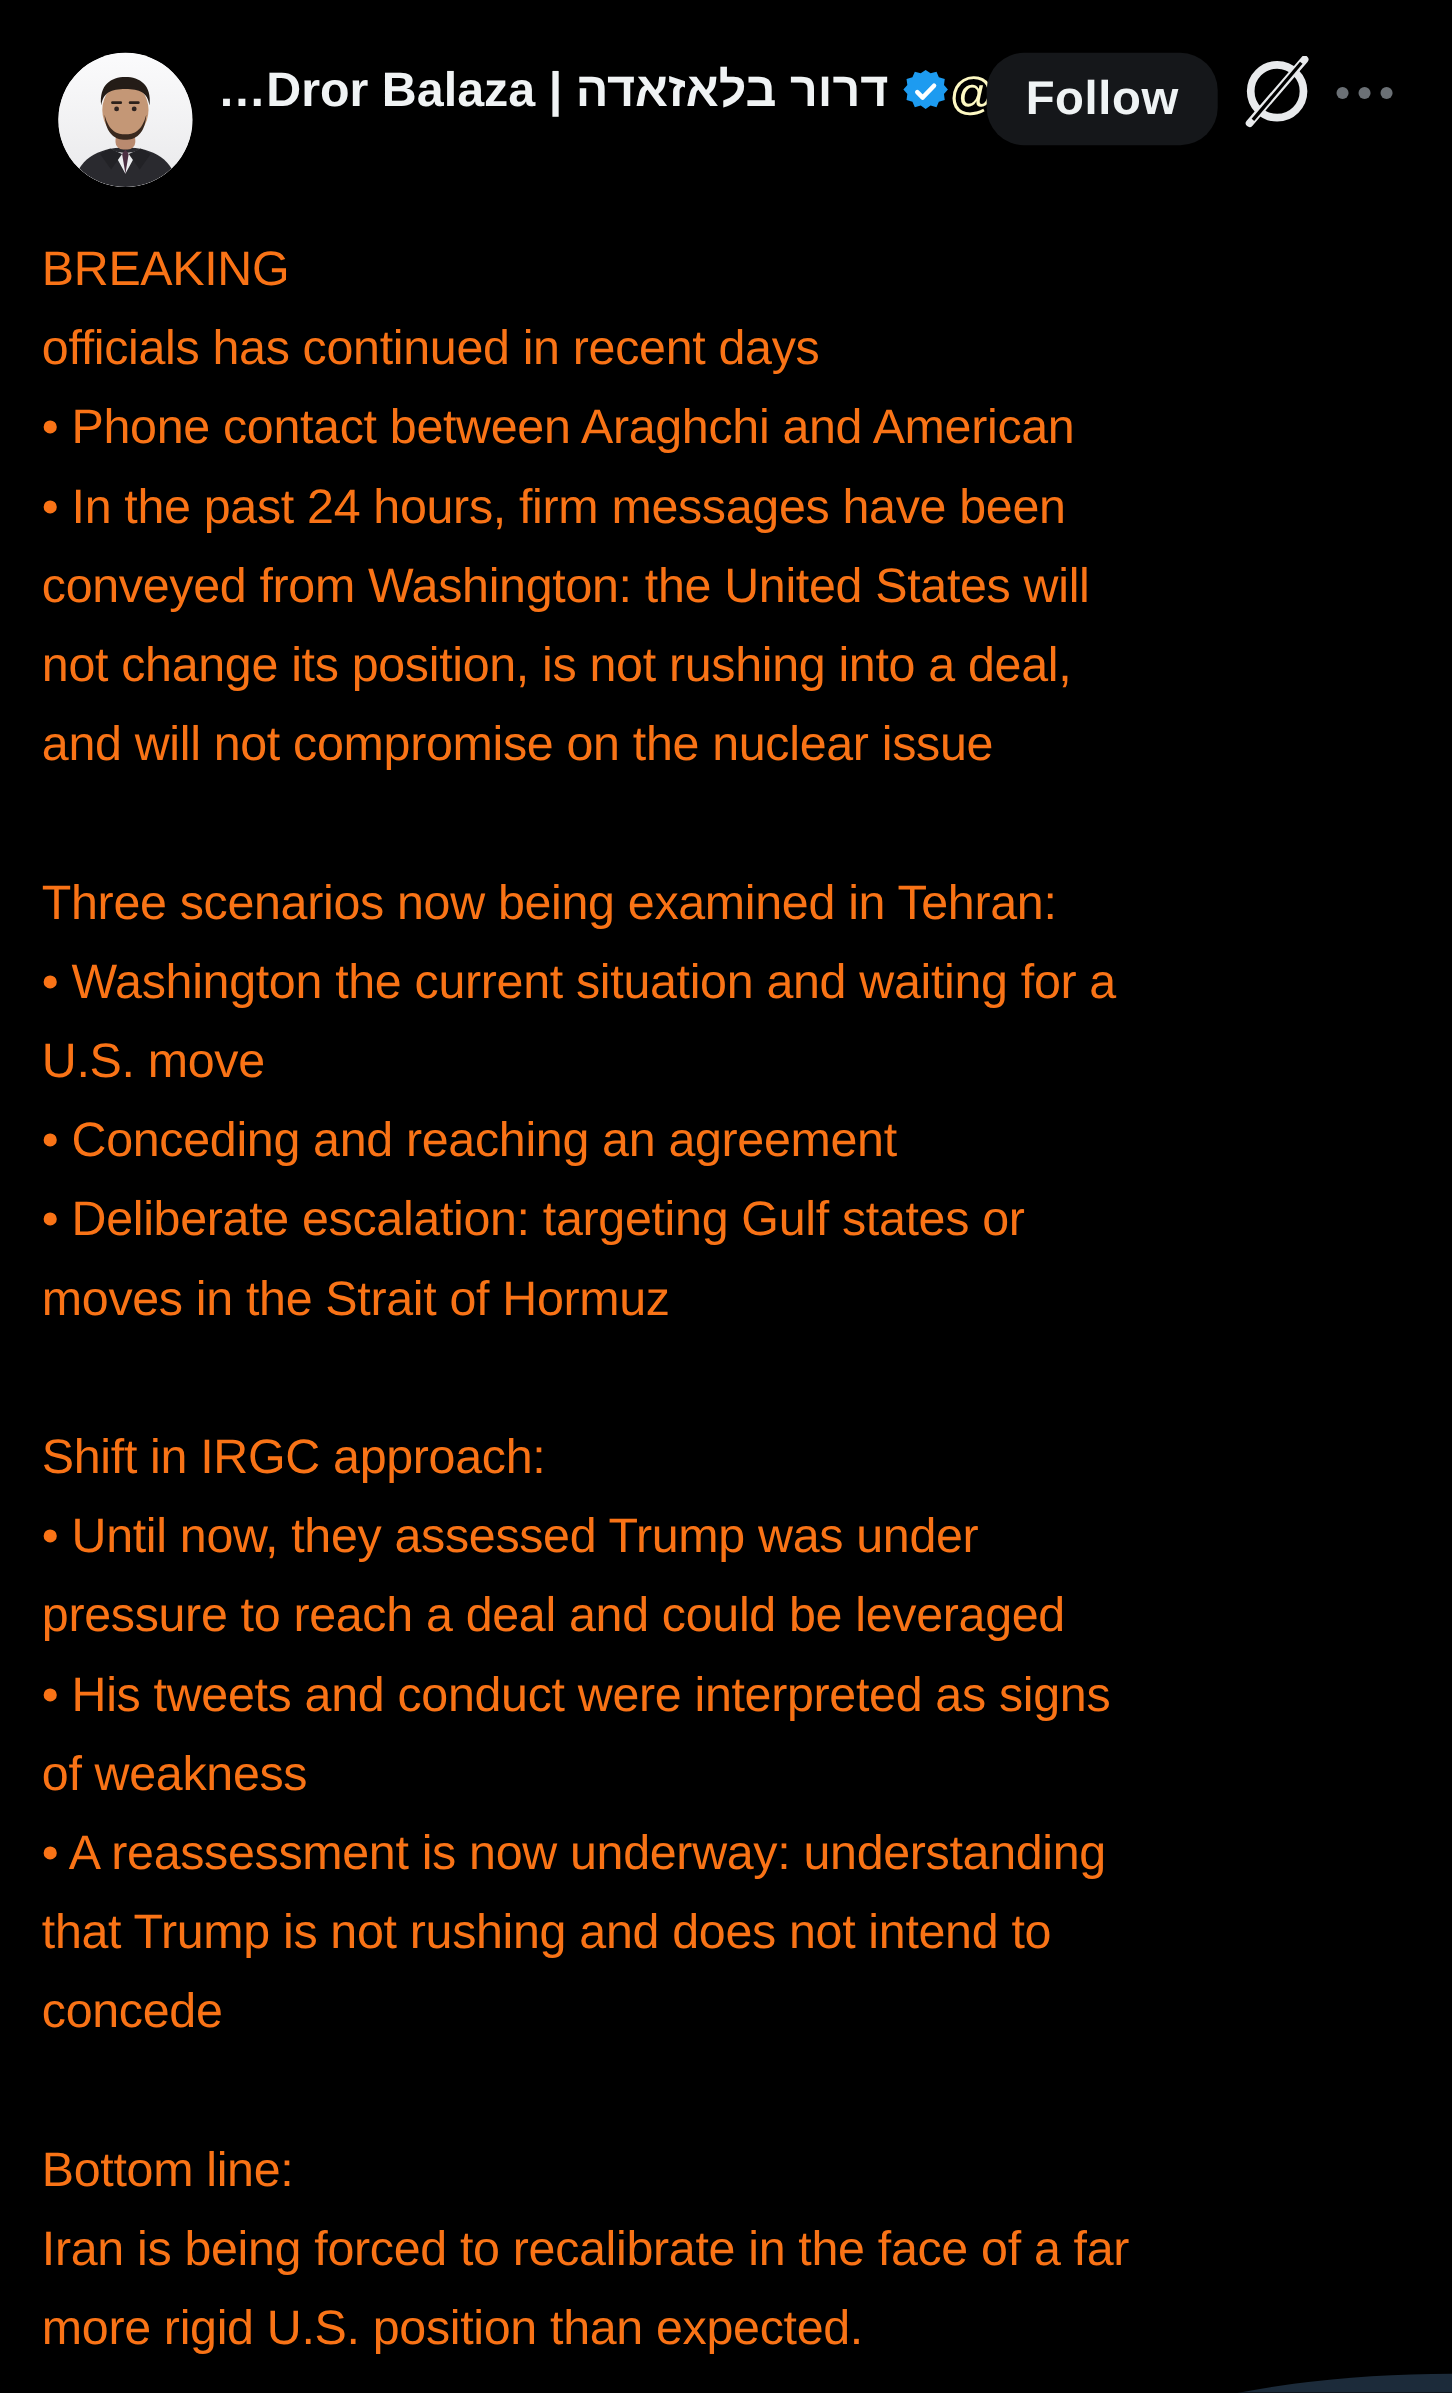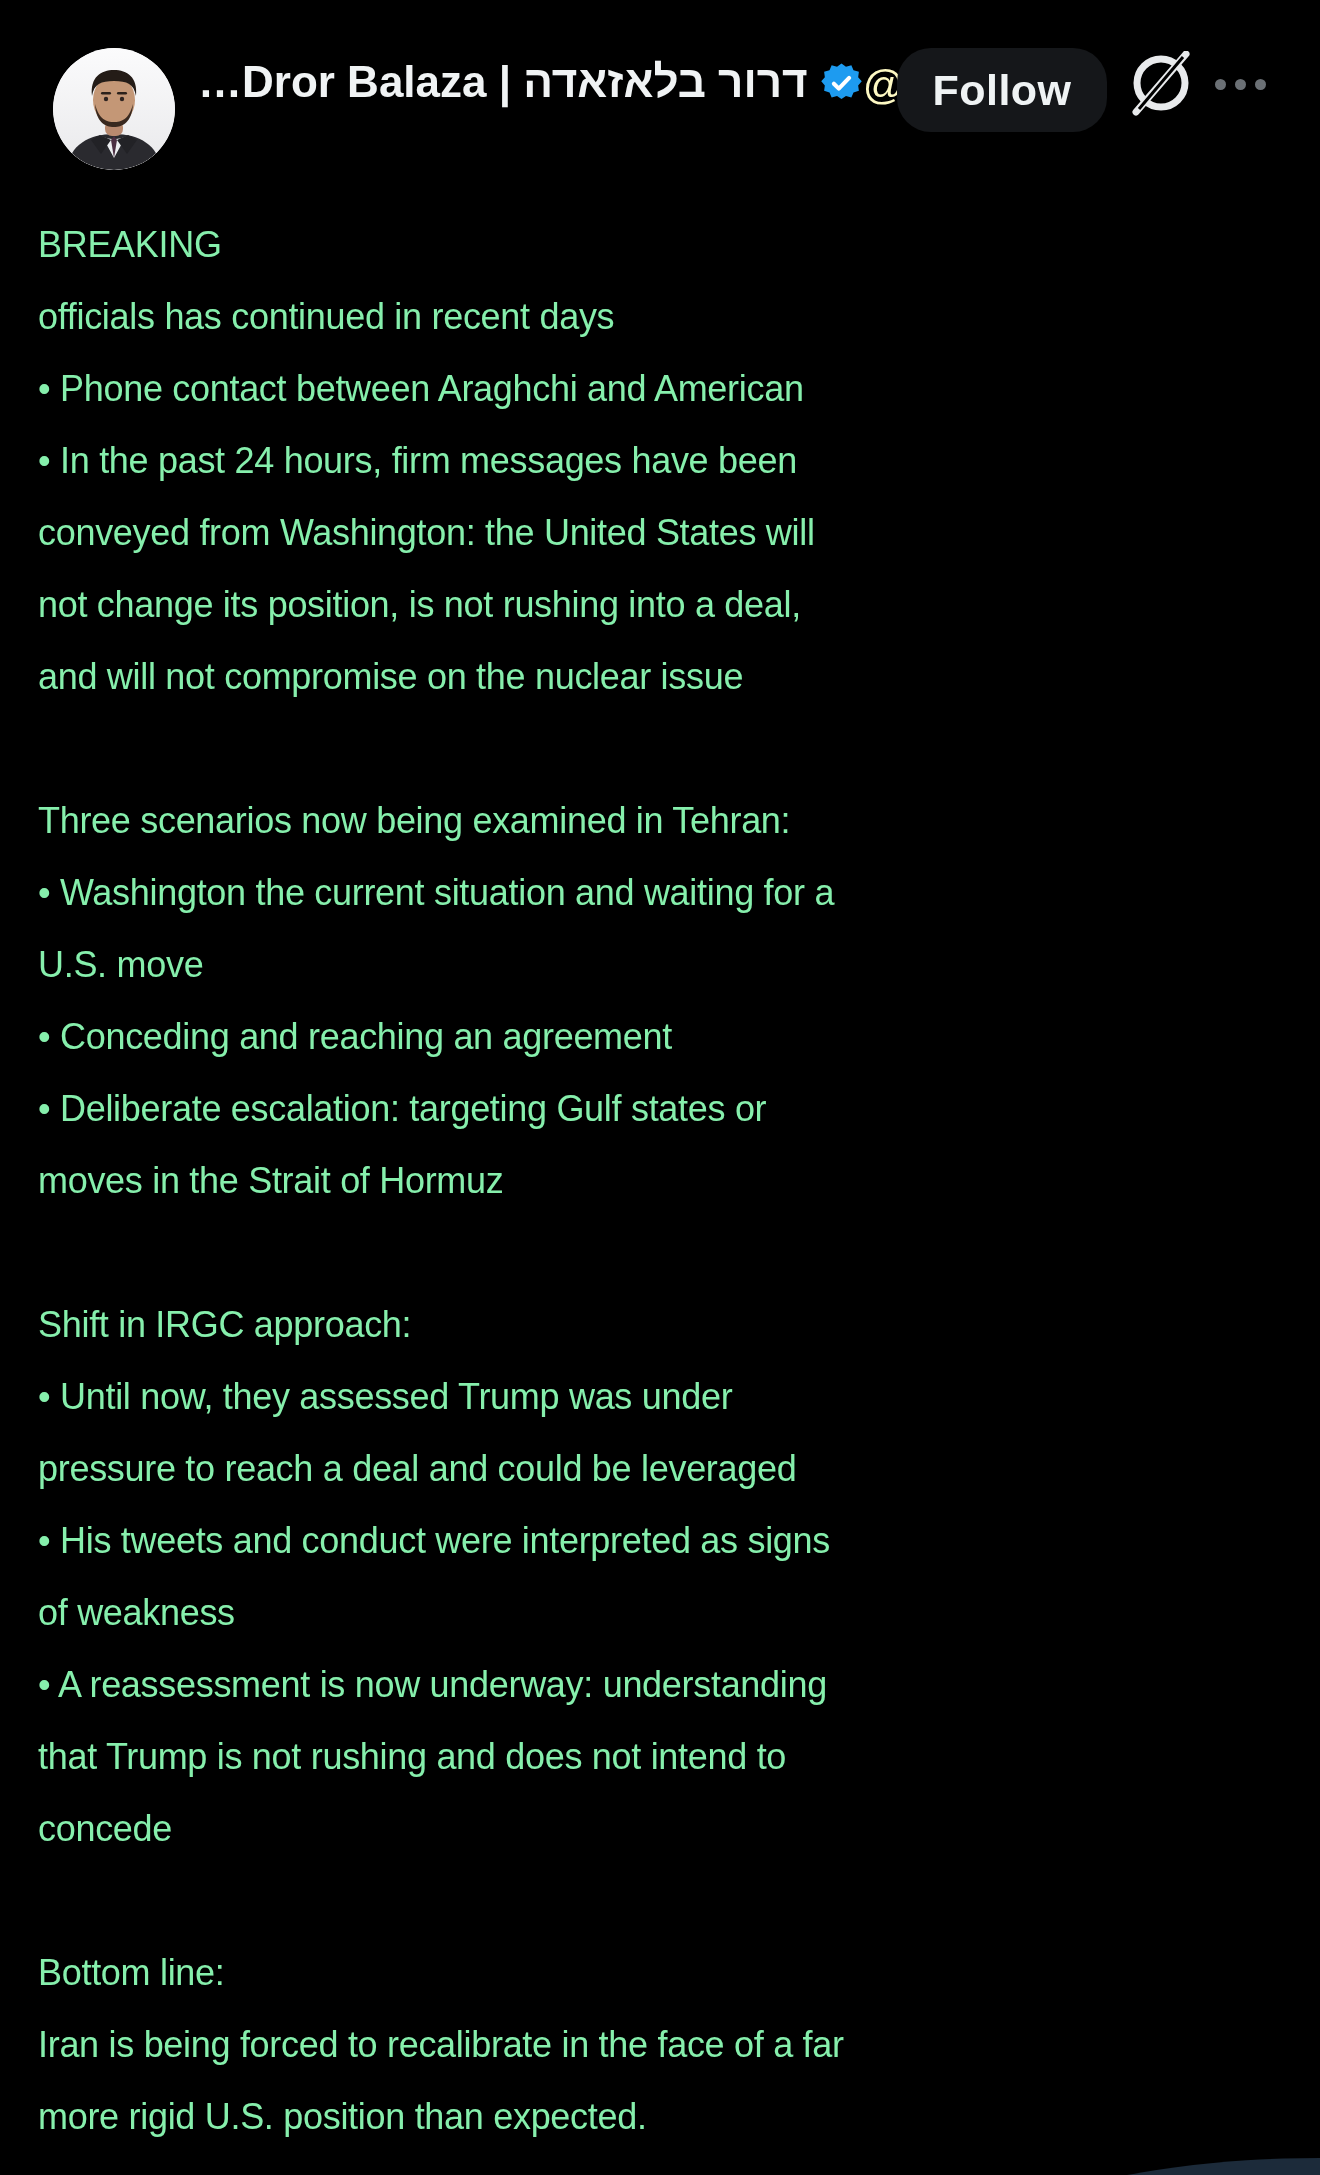--- a/index.html
+++ b/index.html
@@ -51,21 +51,21 @@
     position:absolute;left:1212px;top:56px;width:56px;height:56px;
     background:none;border:none;padding:0;cursor:pointer;
     display:flex;align-items:center;justify-content:center;gap:9px;
   }
   .more-btn i{
     width:11px;height:11px;border-radius:50%;background:#6b7075;display:block;
   }
   
   .tweet-text{
     position:absolute;left:38px;top:209px;width:1244px;
-    color:#86efac;font-size:36px;letter-spacing:-0.3px;
+    color:#f97316;font-size:44px;letter-spacing:-0.3px;
   }
   .t-line{
     line-height:72px;min-height:72px;white-space:pre;
   }
   
   .fab{
     position:absolute;left:944px;top:2158px;
     width:752px;height:240px;border-radius:50%;
     background:#1c2b3a;cursor:pointer;border:none;
   }

